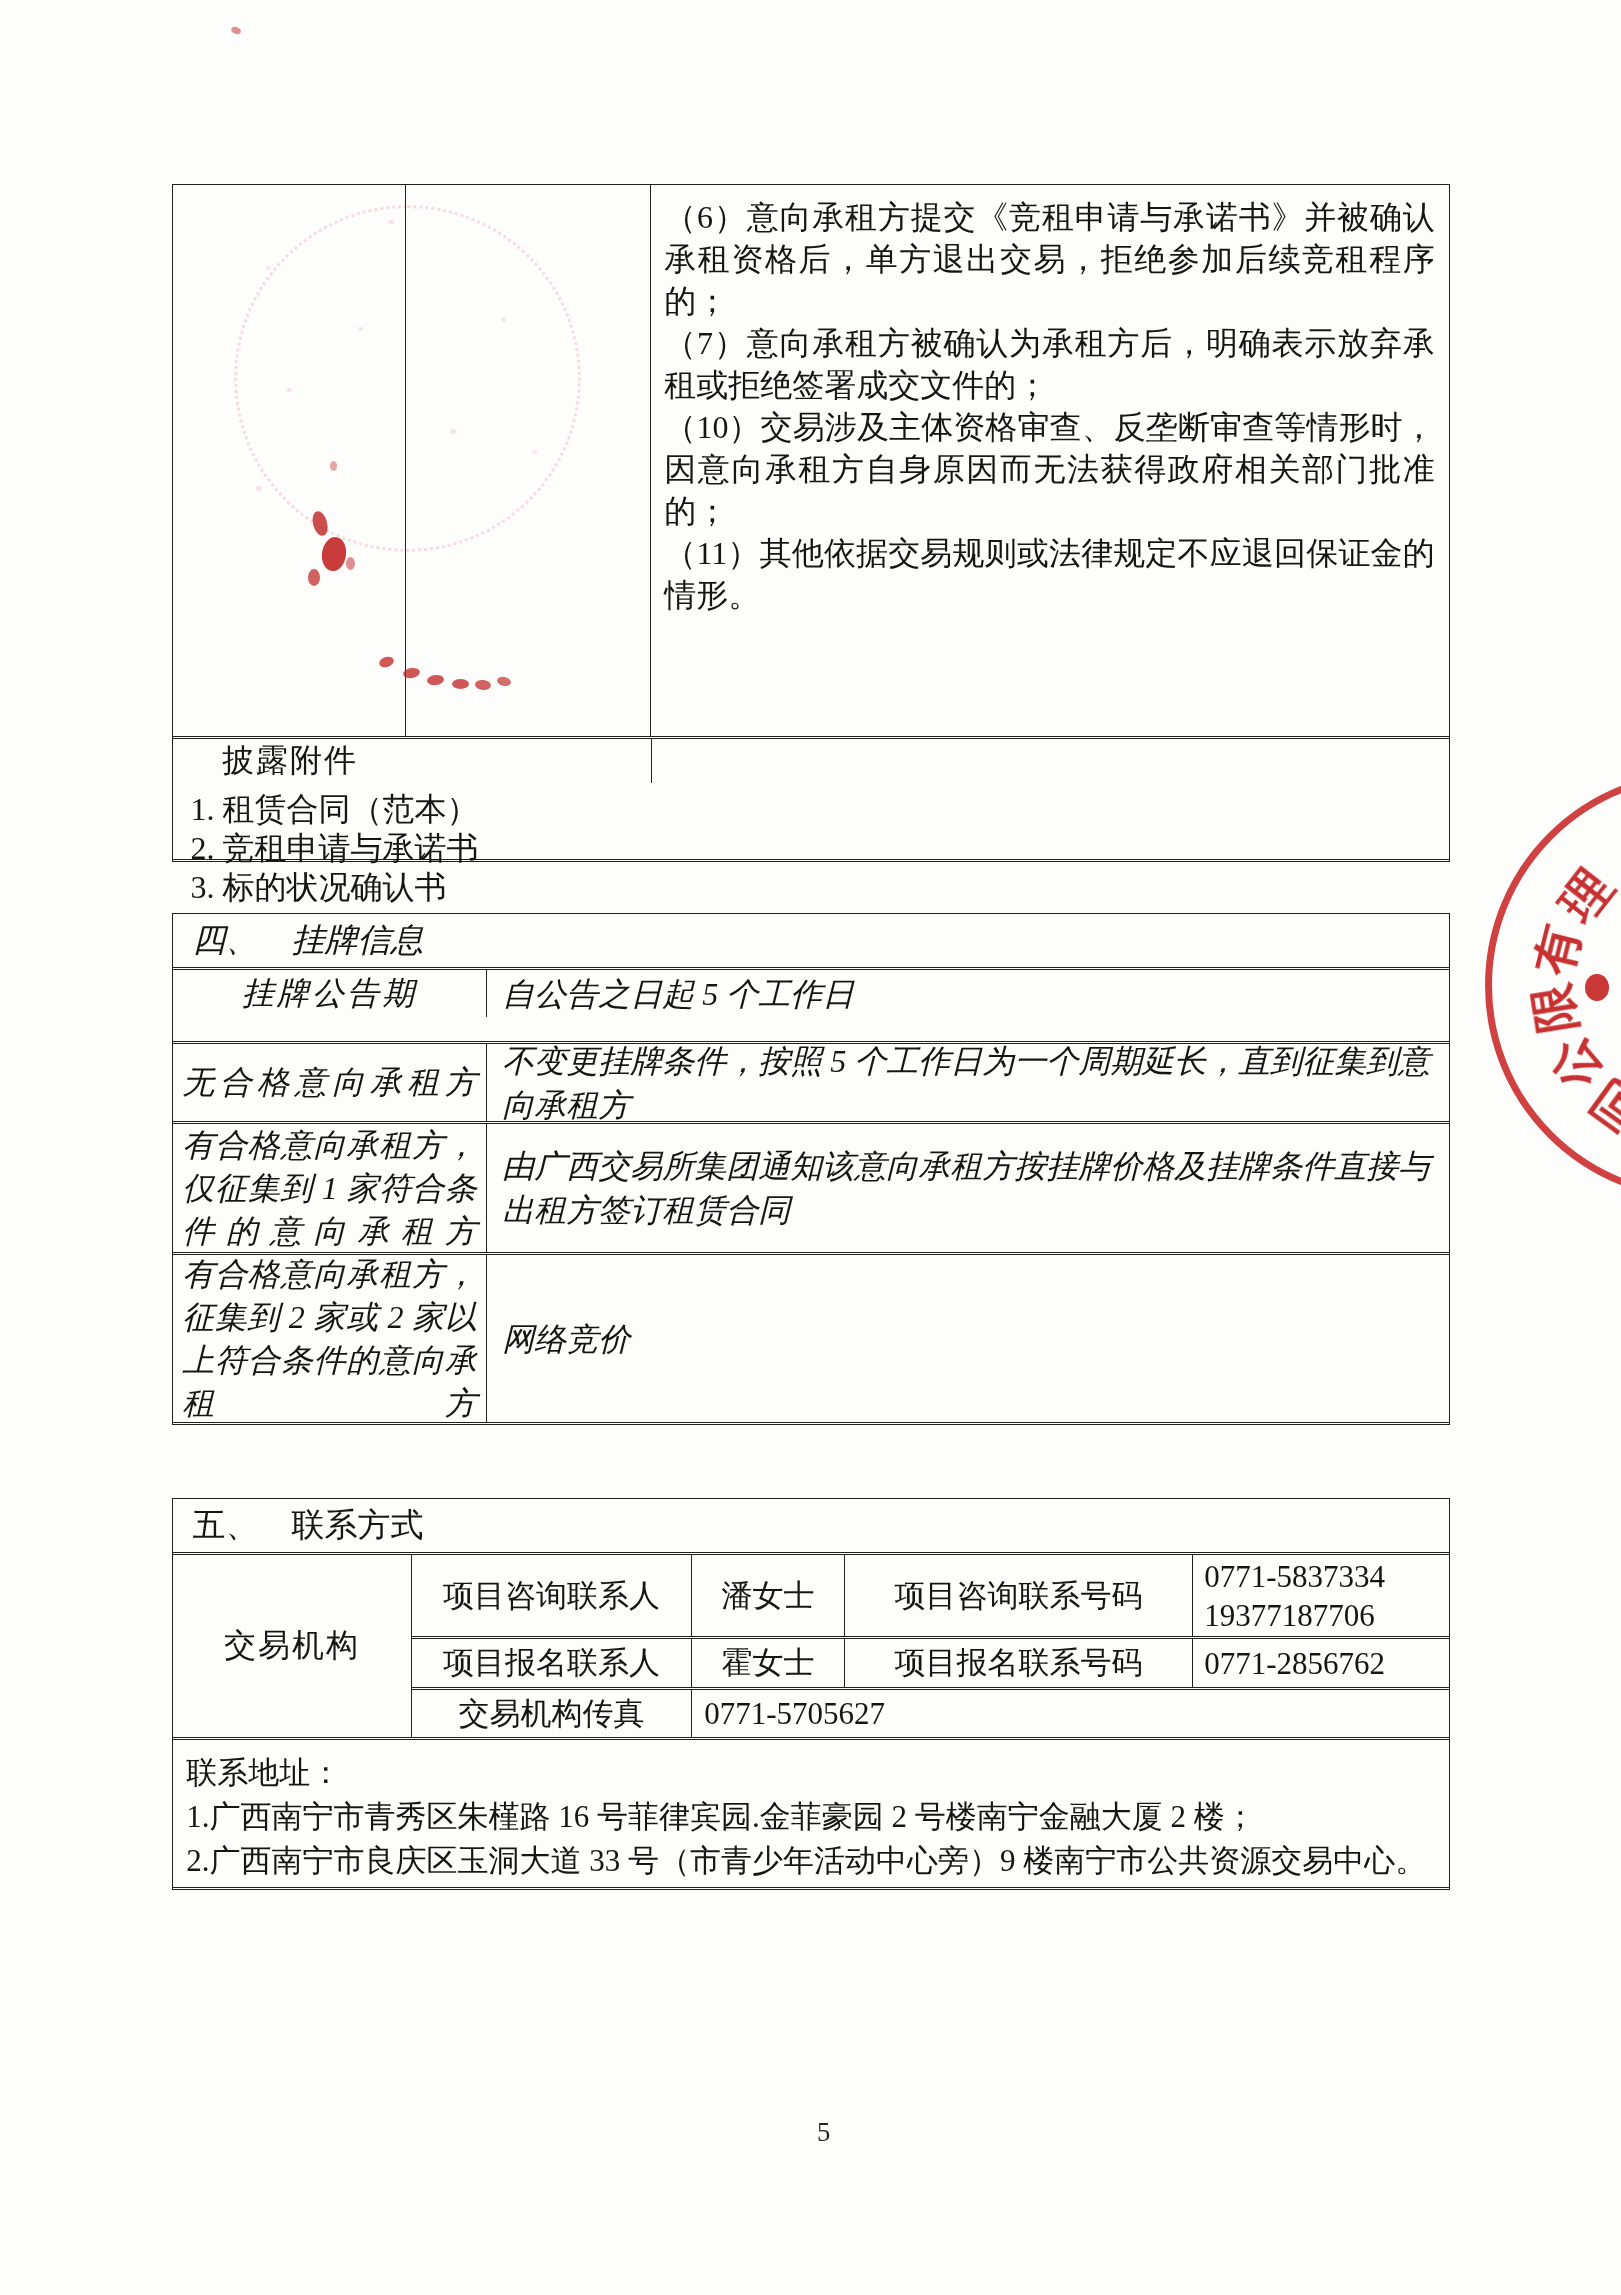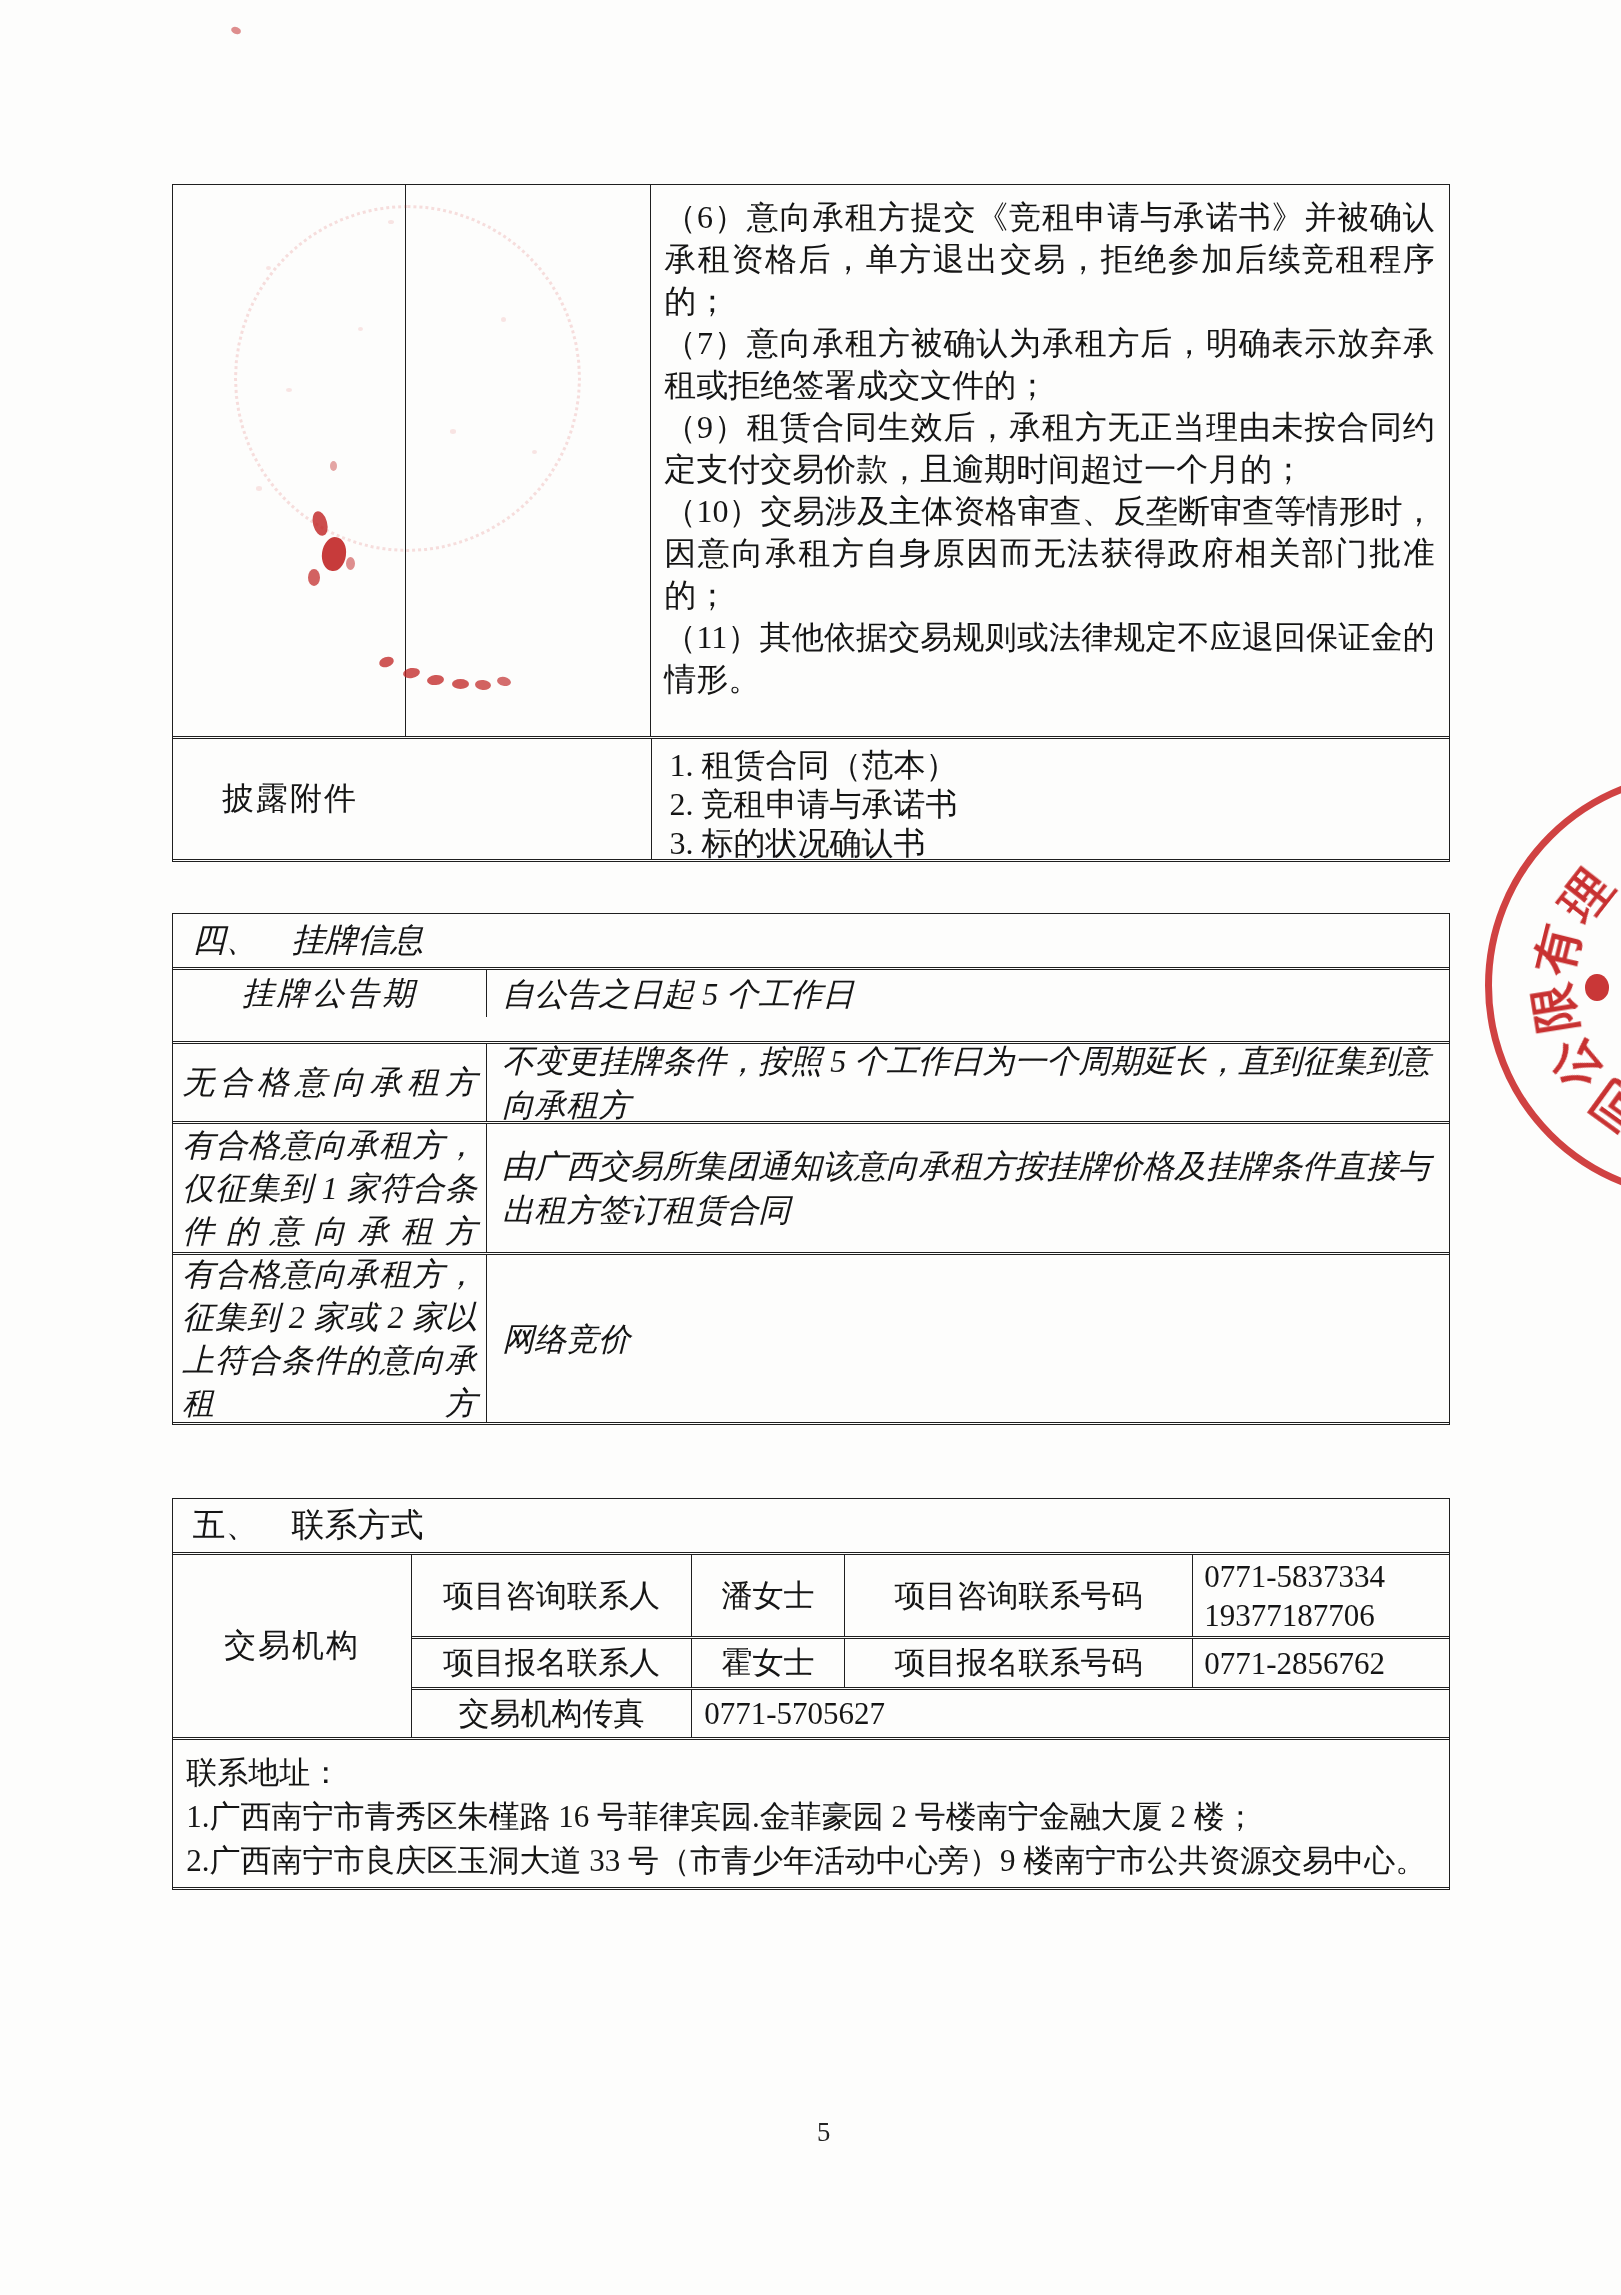--- a/index.html
+++ b/index.html
@@ -20,21 +20,21 @@
   .vline { border-right:1.5px solid #1f1f1f; }
   .cellc { display:flex; align-items:center; justify-content:center; text-align:center; }
   .celll { display:flex; align-items:center; }
 
   
   .t1 { top:184px; border-bottom:3.6px double #1f1f1f; }
   .t1-row1 { height:551px; }
   .t1-a { width:233px; }
   .t1-b { width:245px; }
   .t1-c { flex:1; padding:11.2px 14.3px 0 13.3px; font-size:32px; line-height:42px; text-align:justify; }
-  .t1-row2 { height:123px; }
+  .t1-row2 { height:123px;flex-direction:column; }
   .t1-label { width:479px; font-size:32px; padding-left:49px; letter-spacing:2px; }
   .t1-items { flex:1; padding:7.2px 0 0 17.4px; font-size:32px; line-height:39px; }
 
   
   .t2 { top:913px; border-bottom:3.6px double #1f1f1f;font-style:italic; }
   .t2-header { height:53px; font-size:33px; padding-left:19.4px; }
   .t2-label { width:314px; font-size:32px; line-height:43px;align-items:center; }
   .t2-label .inner { width:100%; padding:0 9.2px; text-align:justify; text-align-last:justify; }
   .t2-label.center .inner { text-align:center; text-align-last:center; letter-spacing:3.1px; }
   .t2-value { flex:1; font-size:32px; line-height:44px; padding:4.1px 15.3px; }
@@ -82,21 +82,20 @@
 
 <div class="page">
 
   <div class="tbl t1">
     <div class="row t1-row1">
       <div class="t1-a vline"></div>
       <div class="t1-b vline"></div>
       <div class="t1-c">
         <div>（6）意向承租方提交《竞租申请与承诺书》并被确认承租资格后，单方退出交易，拒绝参加后续竞租程序的；</div>
         <div>（7）意向承租方被确认为承租方后，明确表示放弃承租或拒绝签署成交文件的；</div>
-        <div>（9）租赁合同生效后，承租方无正当理由未按合同约定支付交易价款，且逾期时间超过一个月的；</div>
         <div>（10）交易涉及主体资格审查、反垄断审查等情形时，因意向承租方自身原因而无法获得政府相关部门批准的；</div>
         <div>（11）其他依据交易规则或法律规定不应退回保证金的情形。</div>
       </div>
     </div>
     <div class="row t1-row2 sep-top">
       <div class="t1-label vline celll">披露附件</div>
       <div class="t1-items">
         <div>1. 租赁合同（范本）</div>
         <div>2. 竞租申请与承诺书</div>
         <div>3. 标的状况确认书</div>

